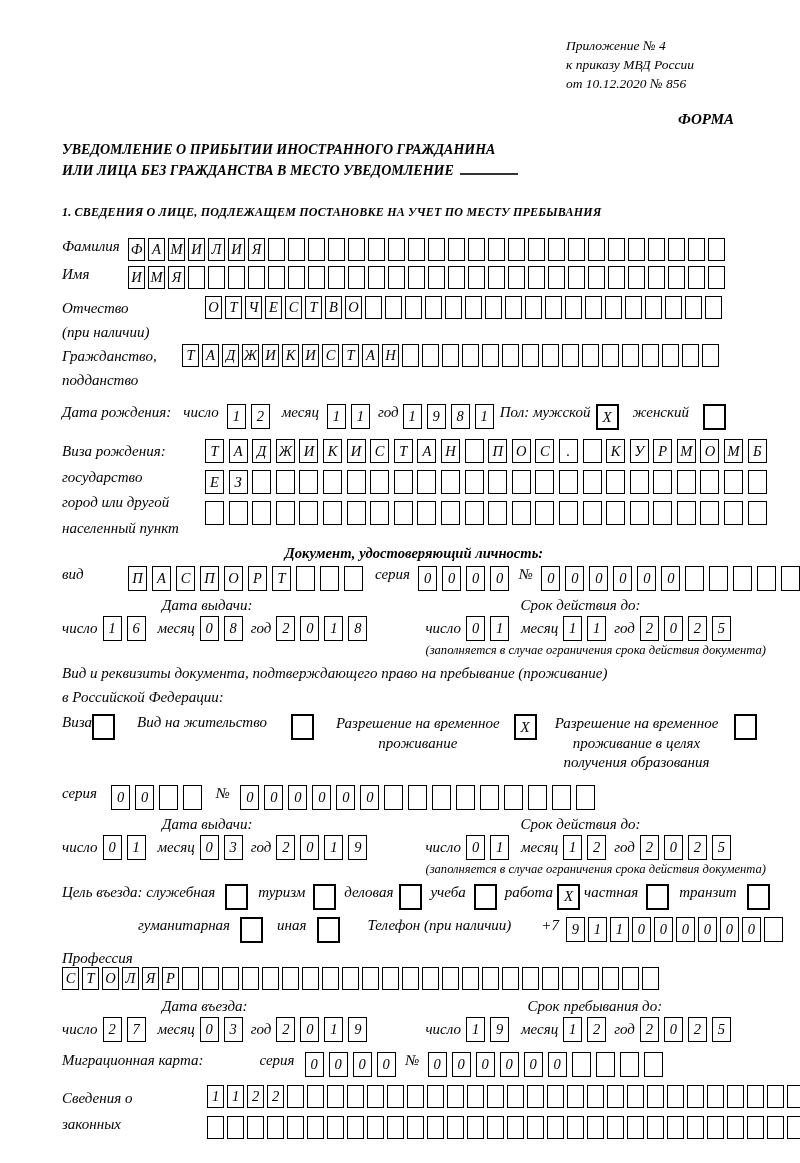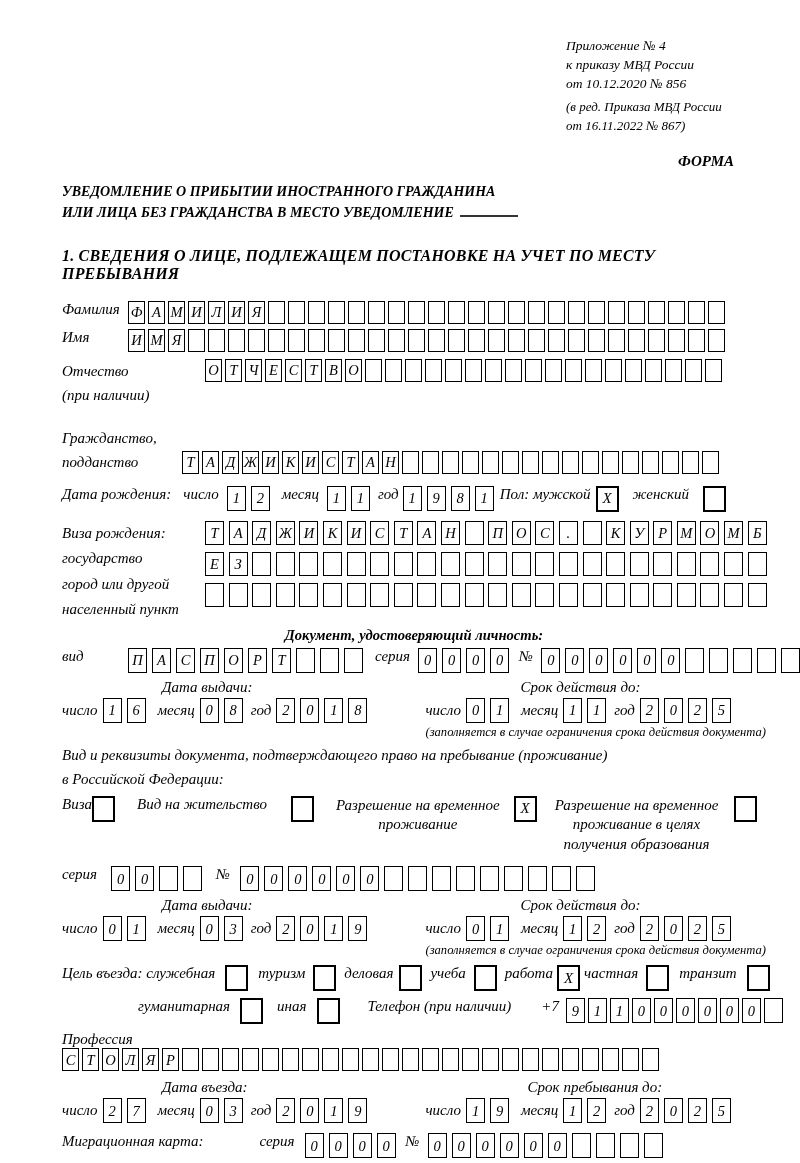--- a/index.html
+++ b/index.html
@@ -17,21 +17,21 @@
     overflow: hidden;
     font-size: 15px;
     font-style: italic;
   }
   
   .hdr-right { width: 200px; margin-left: auto; font-size: 13.5px; line-height: 1.42; }
   .hdr-right .amend { margin-top: 5px; font-size: 13px; }
   .form-label { text-align: right; padding-right: 32px; font-weight: bold; margin-top: 18px; font-size: 15px; }
   .title { font-weight: bold; font-size: 14px; line-height: 1.45; margin-top: 12px; }
   .title .blank { display: inline-block; width: 58px; border-bottom: 2px solid #333; height: 1em; vertical-align: baseline; margin-left: 6px; }
-  .sec-heading { font-weight: bold; font-size: 16px; margin-top: 24px; letter-spacing: 0.2px; }
+  .sec-heading { font-weight: bold; font-size: 12px; margin-top: 24px; letter-spacing: 0.2px; }
   
   .frow { display: flex; align-items: flex-start; }
   .frow.top { align-items: flex-start; }
   .lab { flex: none; }
   
   .cells { display: flex; gap: 3px; flex: none; }
   .cell {
     flex: none; width: 17px; height: 23px;
     border: 1.6px solid #000;
     display: flex; align-items: center; justify-content: center;
@@ -56,24 +56,20 @@
 </style>
 </head>
 <body>
 
 <div class="page">
 
   <div class="hdr-right">
     <div>Приложение № 4</div>
     <div>к приказу МВД России</div>
     <div>от 10.12.2020 № 856</div>
-    <div class="amend">
-      <div>(в ред. Приказа МВД России</div>
-      <div>от 16.11.2022 № 867)</div>
-    </div>
   </div>
 
   <div class="form-label">ФОРМА</div>
 
   <div class="title">
     <div>УВЕДОМЛЕНИЕ О ПРИБЫТИИ ИНОСТРАННОГО ГРАЖДАНИНА</div>
     <div>
       <span>ИЛИ ЛИЦА БЕЗ ГРАЖДАНСТВА В МЕСТО УВЕДОМЛЕНИЕ</span><span class="blank"></span>
     </div>
   </div>
@@ -180,21 +176,21 @@
         <span class="cell"></span>
         <span class="cell"></span>
         <span class="cell"></span>
         <span class="cell"></span>
         <span class="cell"></span>
         <span class="cell"></span>
         <span class="cell"></span>
       </div>
   </div>
 
-  <div class="frow top" style="margin-top:19px;align-items:flex-end;">
+  <div class="frow top" style="margin-top:0;">
     <span class="lab" style="width:120px; line-height:24px;">
       <span>Гражданство,</span><br>
       <span>подданство</span>
     </span>
     <div class="cells">
         <span class="cell">Т</span>
         <span class="cell">А</span>
         <span class="cell">Д</span>
         <span class="cell">Ж</span>
         <span class="cell">И</span>

